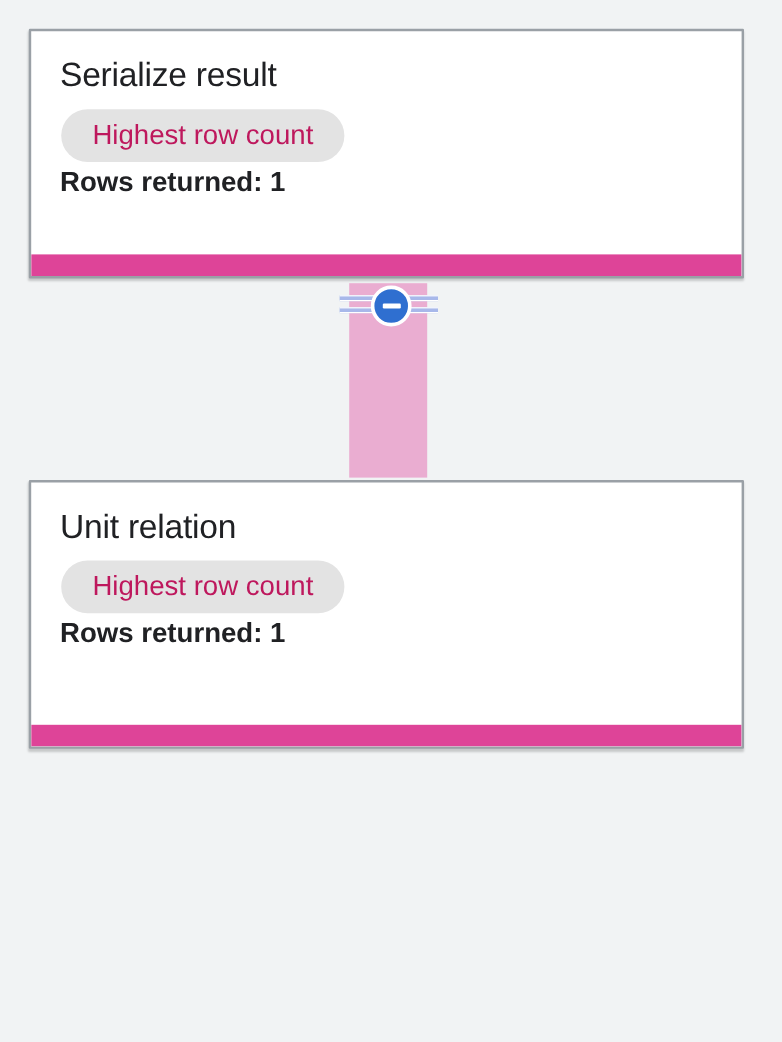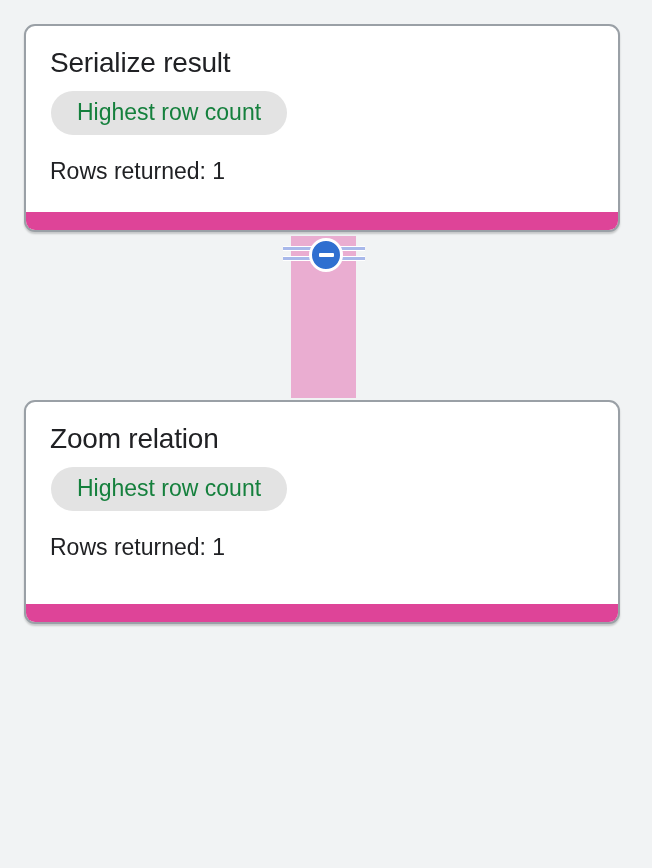--- a/index.html
+++ b/index.html
@@ -102,21 +102,21 @@
     z-index: 9;
     box-shadow: 0 1px 2px rgba(0,0,0,.12);
   }
 
   
   .node {
     position: absolute;
     box-sizing: border-box;
     background: #ffffff;
     border: 2px solid #9aa0a6;
-    border-radius: 11px;
+    border-radius: 1px;
     overflow: hidden;
     z-index: 3;
     box-shadow: 0 2px 2px rgba(0,0,0,.18);
   }
   .node-body {
     padding: 20px 24px 0 24px;
   }
   .node-title {
     font-size: 28px;
     line-height: 34px;
@@ -125,31 +125,32 @@
     letter-spacing: -0.2px;
     white-space: nowrap;
   }
   .chip {
     display: inline-block;
     margin-top: 11px;
     margin-left: 1px;
     padding: 8px 26px 10px 26px;
     background: #e3e3e3;
     border-radius: 22px;
-    color: #15803d;
+    color: #be185d;
     font-size: 23px;
     line-height: 26px;
     white-space: nowrap;
   }
   .node-stat {
-    margin-top: 22px;
+    margin-top: 2px;
     font-size: 23px;
     line-height: 28px;
     color: #202124;
     white-space: nowrap;
+    font-weight: bold;
   }
   .node-bar {
     position: absolute;
     left: 0;
     right: 0;
     bottom: 0;
     height: 18px;
     background: #de4498;
   }
 
@@ -179,20 +180,20 @@
       <div class="rail r2"></div>
     </div>
     <div class="handle-btn">
       <span class="minus"></span>
     </div>
   </div>
 
 
   <div class="node" id="node-1">
     <div class="node-body">
-      <div class="node-title">Zoom relation</div>
+      <div class="node-title">Unit relation</div>
       <div class="chip">Highest row count</div>
       <div class="node-stat">Rows returned: 1</div>
     </div>
     <div class="node-bar"></div>
   </div>
 
 </div>
 
 </body></html>

